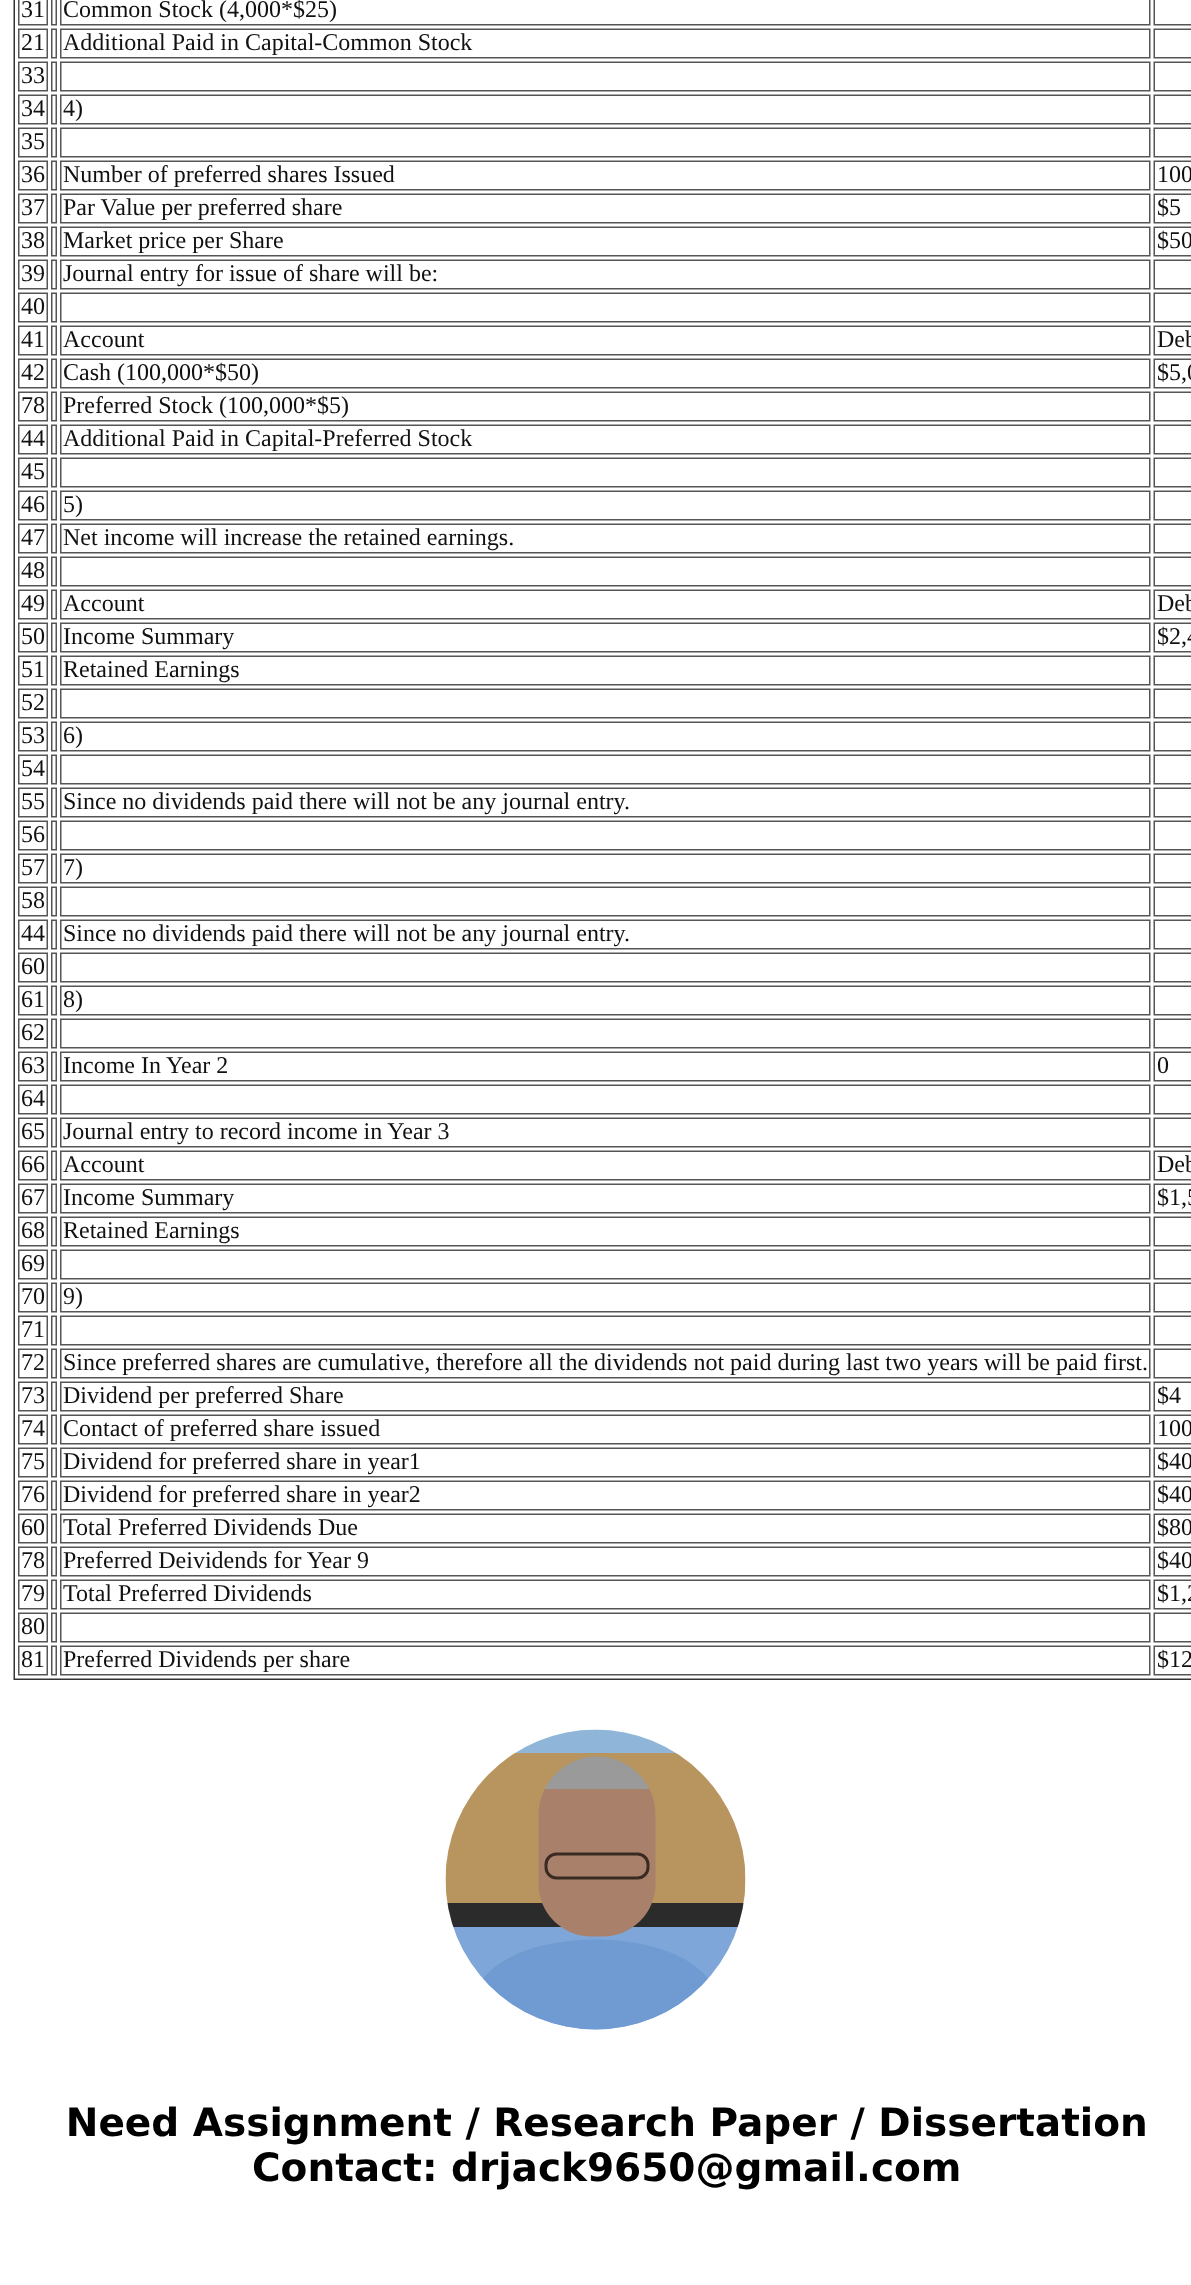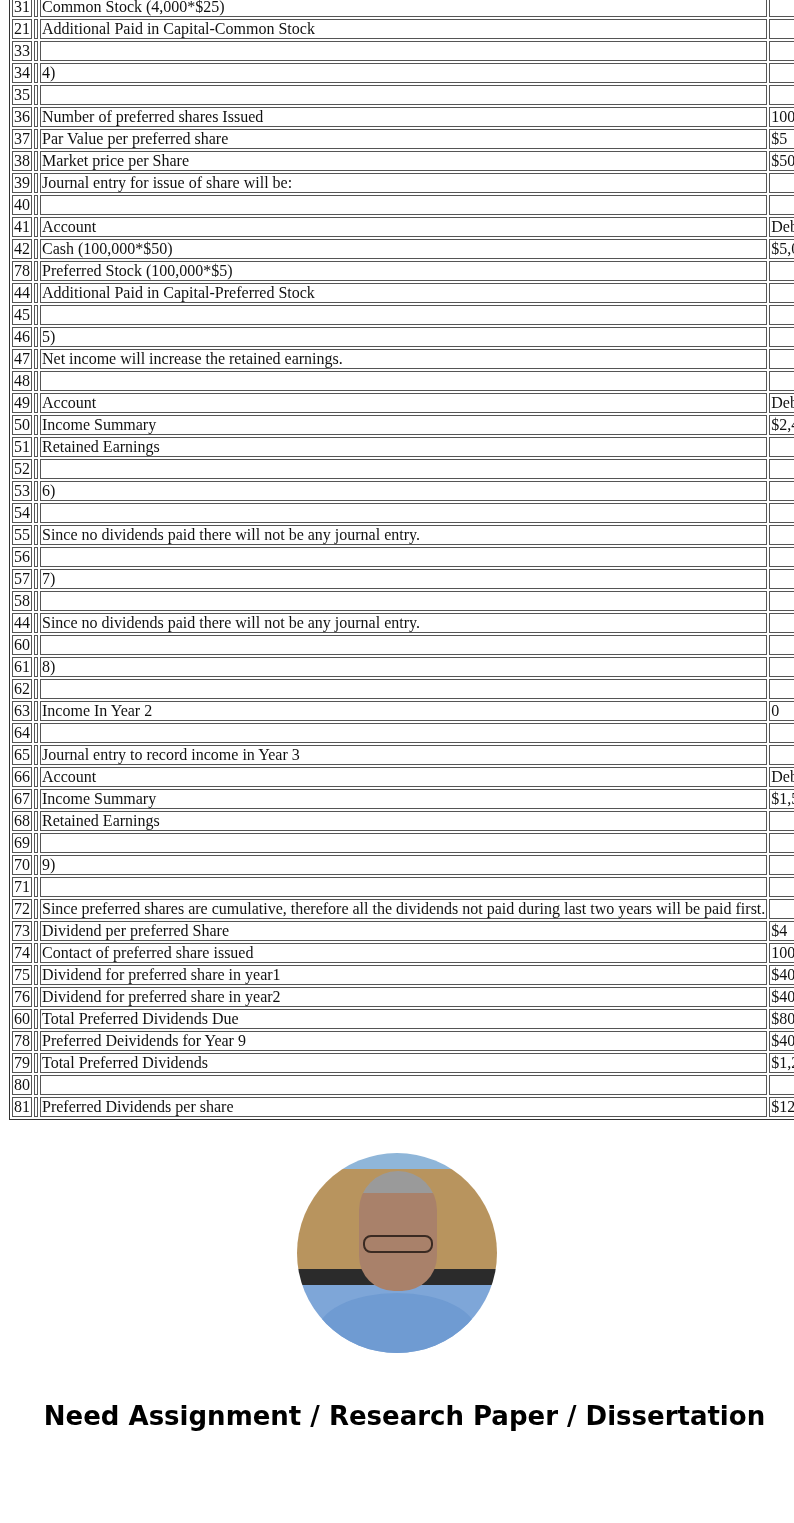--- a/index.html
+++ b/index.html
@@ -350,14 +350,15 @@
 </div>
 
 <div class="footer">
   <div class="avatar">
     <div class="shirt"></div>
     <div class="face"></div>
     <div class="glasses"></div>
   </div>
   <div class="promo">
     <div>Need Assignment / Research Paper / Dissertation</div>
+    <div>Contact: drjack9650@gmail.com</div>
   </div>
 </div>
 
 </body></html>

